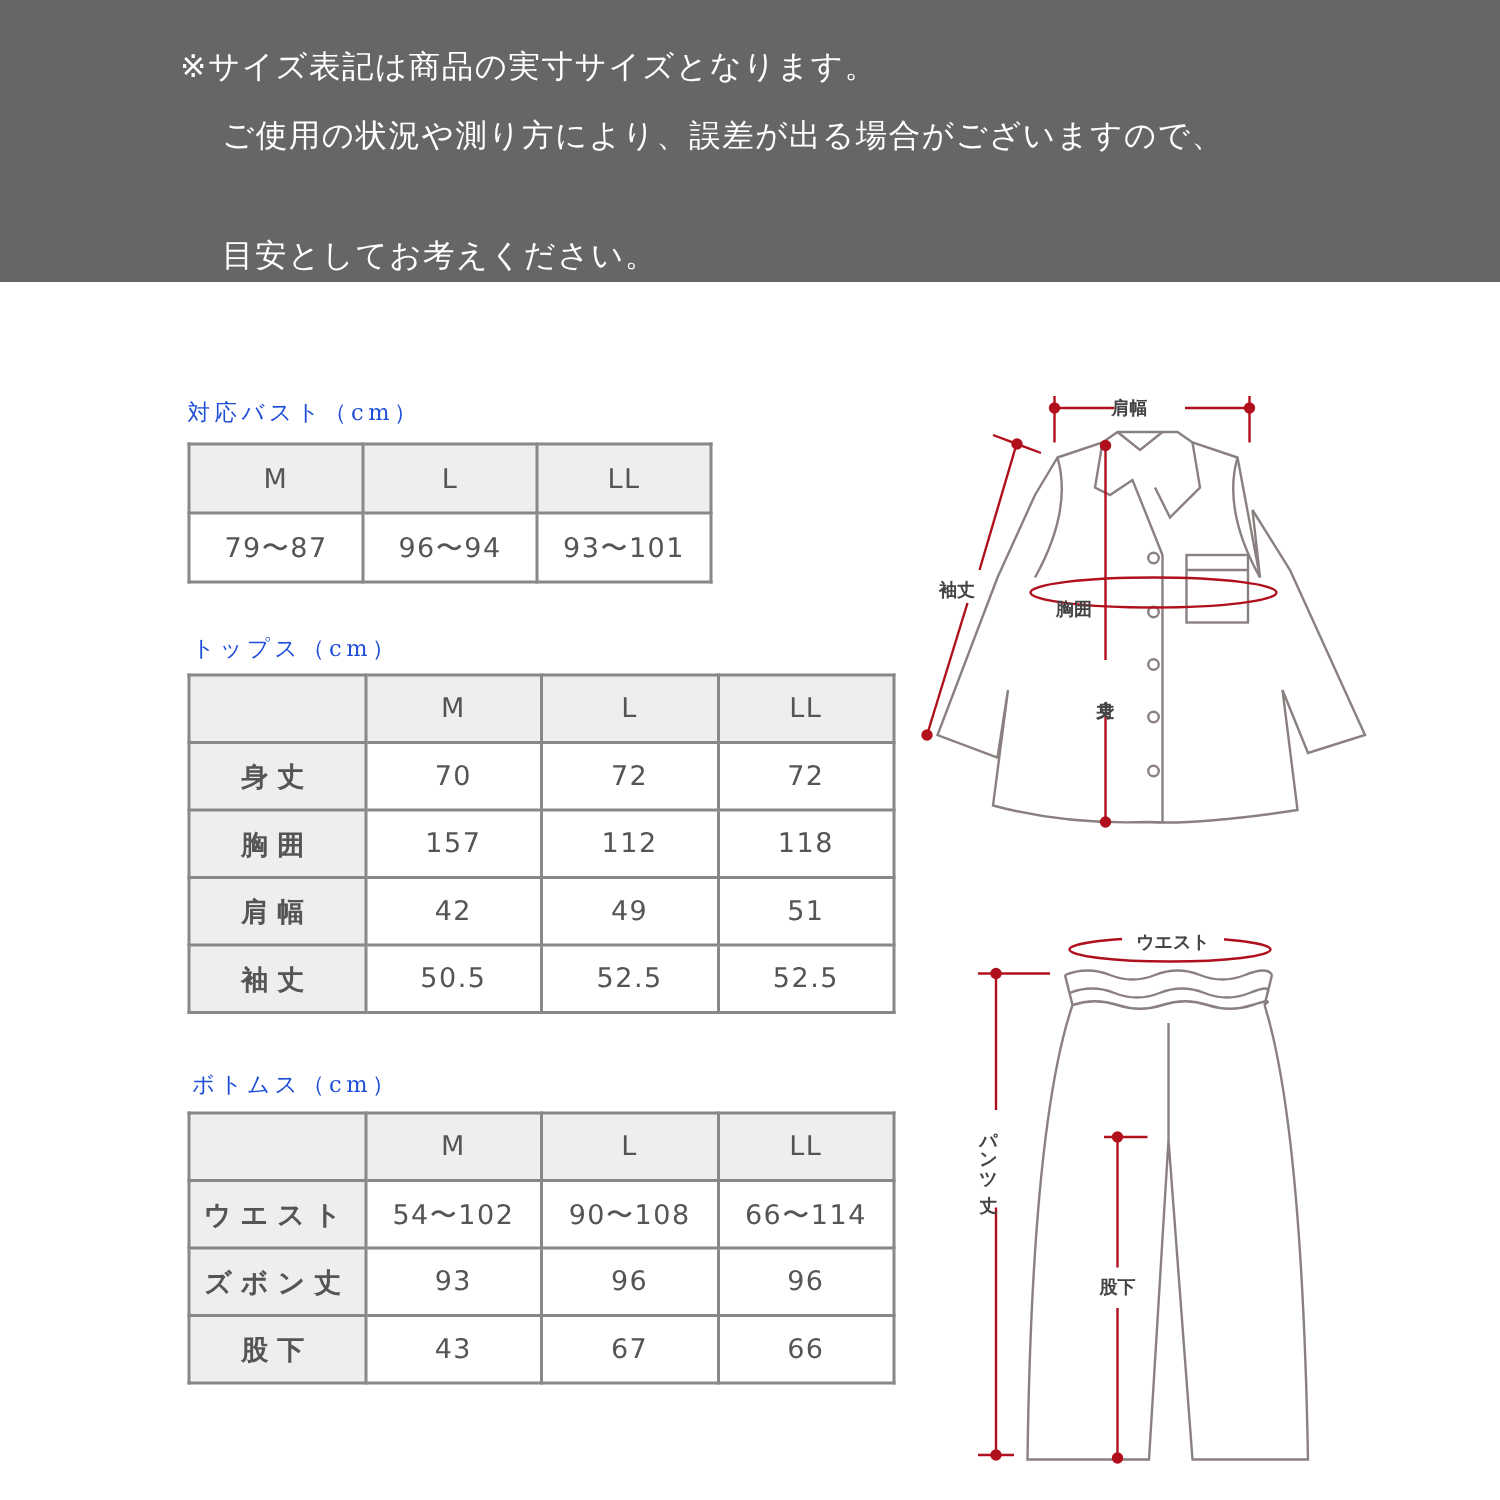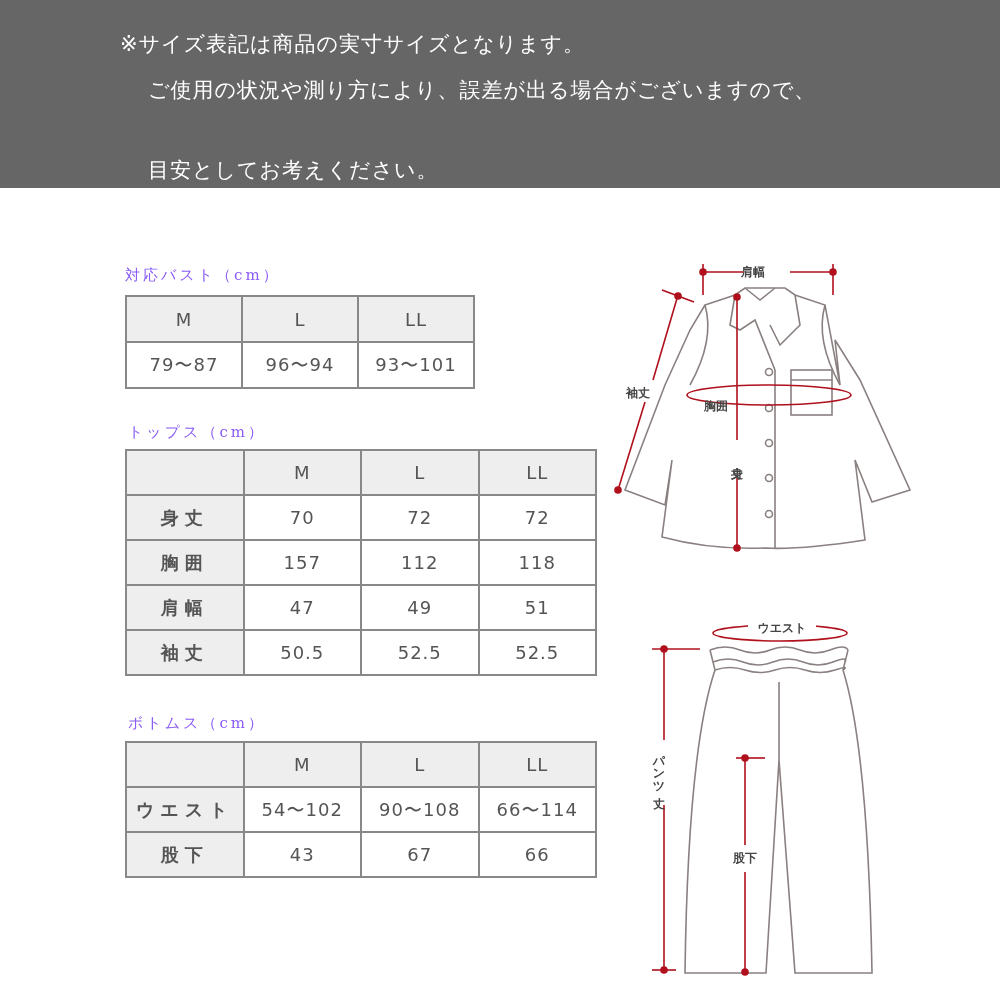--- a/index.html
+++ b/index.html
@@ -2,21 +2,21 @@
 <html><head>
 <meta charset="utf-8">
 <style>
   html,body{margin:0;padding:0;background:#fff;}
   body{width:1000px;height:1000px;position:relative;overflow:hidden;font-family:"DejaVu Sans","Liberation Sans",sans-serif;color:#555;}
   .banner{position:absolute;left:0;top:0;width:1000px;height:188px;background:#666666;}
   .banner .line{position:absolute;color:#fff;font-size:21px;letter-spacing:1px;white-space:nowrap;}
   .l1{left:120px;top:30px;}
   .l2{left:148px;top:76px;text-align:center;}
   .l3{left:148px;top:124px;margin-top:32px;}
-  .caption{position:absolute;font-family:"DejaVu Serif","Liberation Serif",serif;font-size:15px;color:#8b5cf6;letter-spacing:3px;white-space:nowrap;}
+  .caption{position:absolute;font-family:"DejaVu Serif","Liberation Serif",serif;font-size:15px;color:#1d4ed8;letter-spacing:3px;white-space:nowrap;}
   table.sz{position:absolute;border-collapse:collapse;table-layout:fixed;}
   table.sz td{border:2px solid #888;text-align:center;font-size:18px;color:#555;padding:0;letter-spacing:1px;}
   table.sz td.h{background:#eeeeee;}
   table.sz td.rh{background:#eeeeee;font-weight:bold;letter-spacing:6px;}
   #bust{left:125px;top:295px;width:350px;}
   #bust td{height:44px;}
   #tops{left:125px;top:449px;width:472px;}
   #tops td{height:43px;}
   #bottoms{left:125px;top:741px;width:472px;}
   #bottoms td{height:43px;}
@@ -64,21 +64,21 @@
     <td>72</td>
   </tr>
   <tr>
     <td class="rh">胸囲</td>
     <td>157</td>
     <td>112</td>
     <td>118</td>
   </tr>
   <tr>
     <td class="rh">肩幅</td>
-    <td>47</td>
+    <td>42</td>
     <td>49</td>
     <td>51</td>
   </tr>
   <tr>
     <td class="rh">袖丈</td>
     <td>50.5</td>
     <td>52.5</td>
     <td>52.5</td>
   </tr>
 </tbody>
@@ -91,20 +91,26 @@
     <td class="h"></td>
     <td class="h">M</td>
     <td class="h">L</td>
     <td class="h">LL</td>
   </tr>
   <tr>
     <td class="rh">ウエスト</td>
     <td>54〜102</td>
     <td>90〜108</td>
     <td>66〜114</td>
+  </tr>
+  <tr>
+    <td class="rh">ズボン丈</td>
+    <td>93</td>
+    <td>96</td>
+    <td>96</td>
   </tr>
   <tr>
     <td class="rh">股下</td>
     <td>43</td>
     <td>67</td>
     <td>66</td>
   </tr>
 </tbody>
   </table>
 

